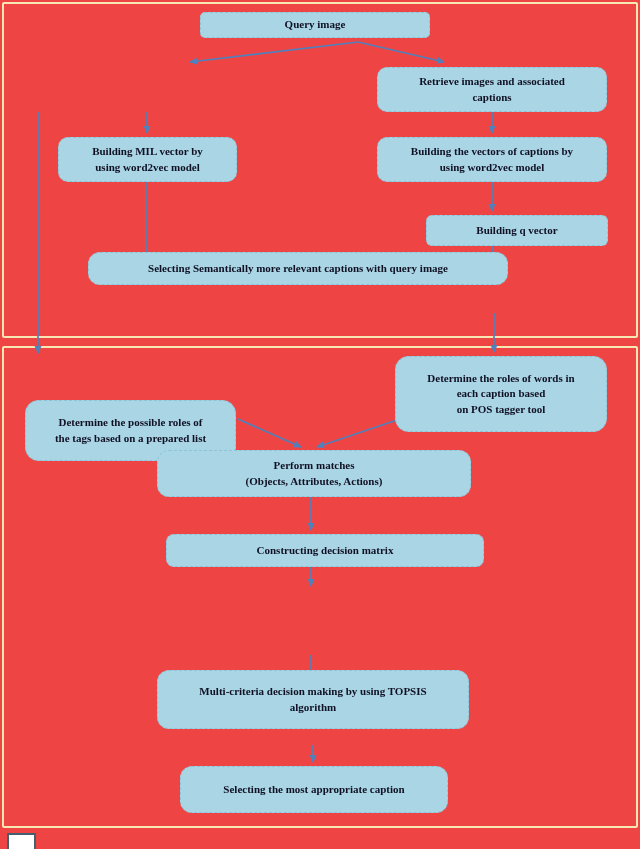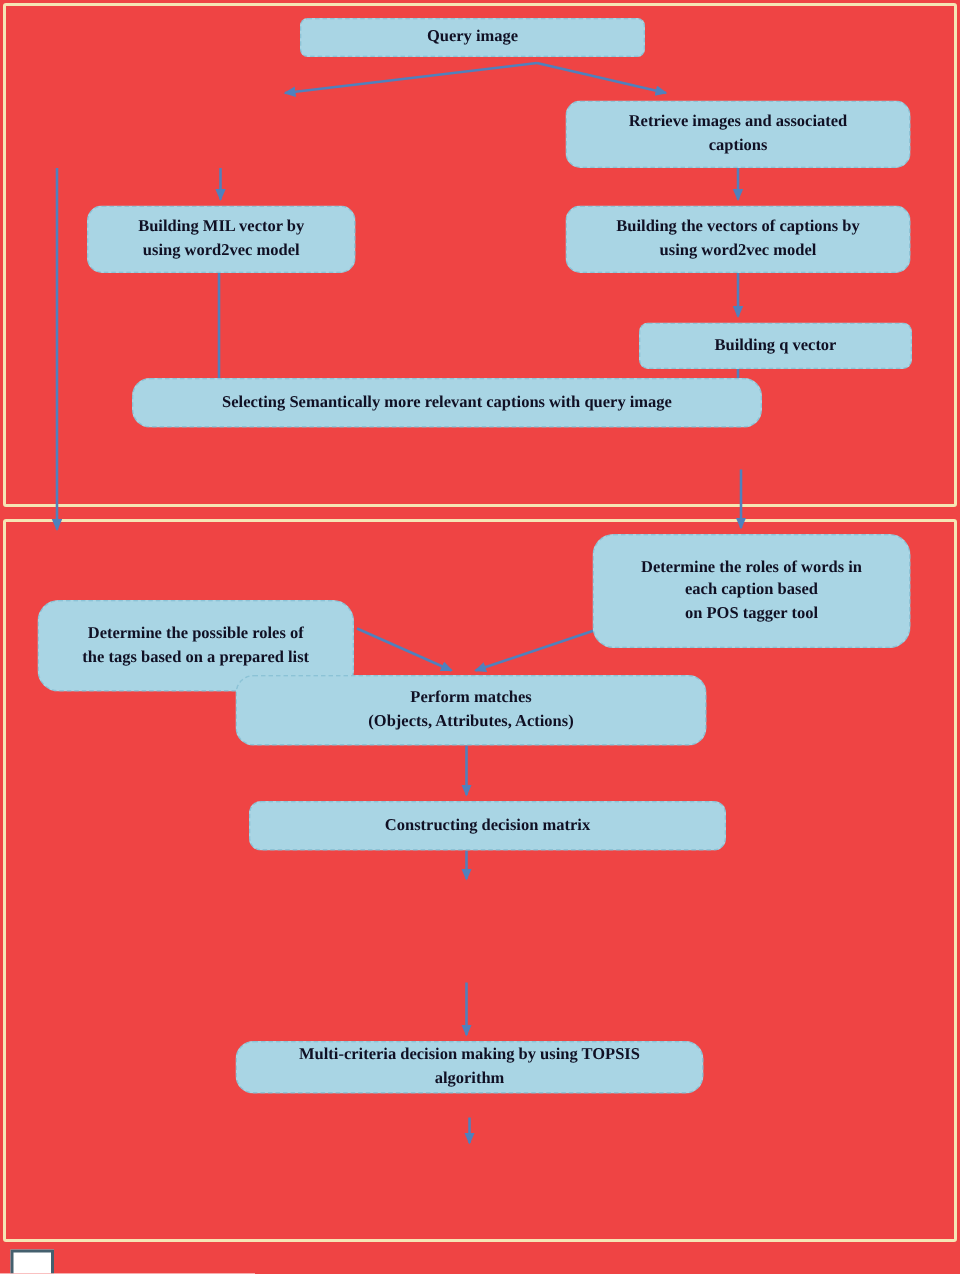--- a/index.html
+++ b/index.html
@@ -24,21 +24,21 @@
   #n-retrieve{left:377px;top:67px;width:230px;height:45px;text-align:center;}
   #n-bmil{left:58px;top:137px;width:179px;height:45px;}
   #n-bvec{left:377px;top:137px;width:230px;height:45px;}
   #n-bq{left:426px;top:215px;width:182px;height:31px;border-radius:6px;}
   #n-select{left:88px;top:252px;width:420px;height:33px;border-radius:12px;}
   #n-dtags{left:25px;top:357px;width:211px;height:61px;border-radius:14px;margin-top:43px;}
   #n-dwords{left:395px;top:356px;width:212px;height:76px;border-radius:14px;}
   #n-perform{left:157px;top:450px;width:314px;height:47px;border-radius:12px;}
   #n-matrix{left:156px;top:534px;width:318px;height:33px;border-radius:8px;margin-left:10px;}
   #n-impact{left:156px;top:590px;width:318px;height:65px;border-radius:12px;}
-  #n-topsis{left:157px;top:694px;width:312px;height:35px;border-radius:12px;}
+  #n-topsis{left:157px;top:670px;width:312px;height:59px;border-radius:12px;}
   #n-final{left:180px;top:766px;width:268px;height:47px;border-radius:12px;}
   #corner-box{
     position:absolute;left:7px;top:833px;width:25px;height:26px;z-index:4;
     border:2px solid #44606e;background:#fff;display:flex;align-items:flex-end;
     justify-content:center;color:#4f81bd;font-size:9px;font-weight:bold;
   }
 </style>
 </head>
 <body>
 
@@ -84,18 +84,19 @@
   <div class="node" id="n-dtags">Determine the possible roles of
 the tags based on a prepared list</div>
   <div class="node" id="n-dwords">Determine the roles of words in
 each caption based
 on POS tagger tool</div>
   <div class="node" id="n-perform">Perform matches
 (Objects, Attributes, Actions)</div>
   <div class="node" id="n-matrix">Constructing decision matrix</div>
   <div class="node" id="n-topsis">Multi-criteria decision making by using TOPSIS
 algorithm</div>
+  <div class="node" id="n-final">Selecting the most appropriate caption</div>
 
   <div id="corner-box">
     
   </div>
 
 </div>
 
 </body></html>

